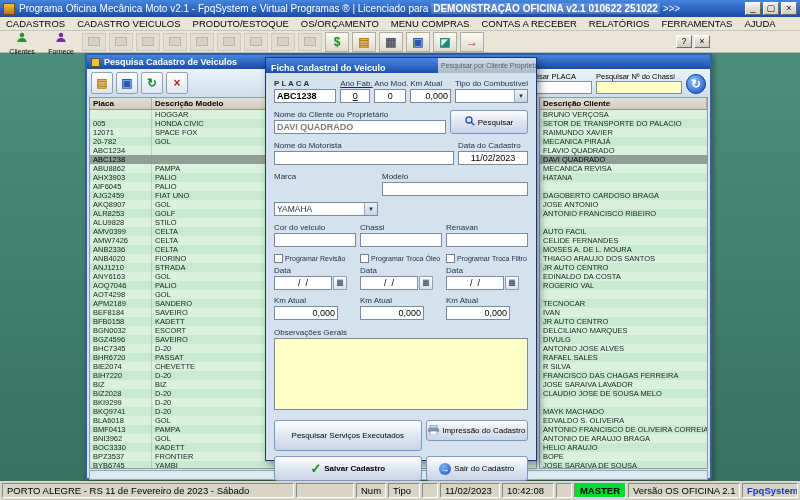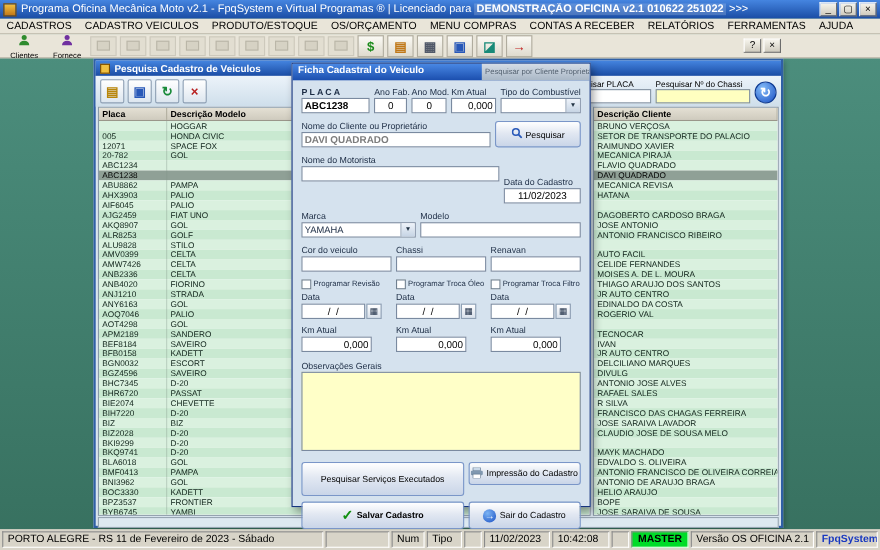--- a/index.html
+++ b/index.html
@@ -50,21 +50,21 @@
   .trow{height:9px;line-height:9px;font-size:7.5px;display:flex;background:#DAF1DF;color:#10231a;white-space:nowrap;}
   .trow.odd{background:#C9E9D1;}
   .trow.sel{background:#8FA096;color:#000;}
   .c-placa{width:62px;padding:0 3px;flex:none;overflow:hidden;border-right:1px solid rgba(130,150,135,.35);}
   .c-mod{flex:1;padding:0 3px;overflow:hidden;}
   .c-cli{flex:1;padding:0 3px;overflow:hidden;}
   .c-bottom{height:10px;margin:1px 2px 0;border:1px solid #97a6b2;background:#dde9f1;}
 
   
   .modal{position:absolute;left:265px;top:57px;width:272px;height:404px;z-index:5;border:1px solid #16357e;background:#D5E2EE;box-shadow:3px 4px 8px rgba(0,0,0,.4);}
-  .m-title{height:15px;background:linear-gradient(180deg,#4988E4,#1B4EAE);display:flex;align-items:flex-start;color:#fff;font-size:9px;font-weight:bold;padding:0 5px;position:relative;}
+  .m-title{height:15px;background:linear-gradient(180deg,#4988E4,#1B4EAE);display:flex;align-items:flex-end;color:#fff;font-size:9px;font-weight:bold;padding:0 5px;position:relative;}
   .m-title .ghost{position:absolute;right:0;top:0;height:15px;width:98px;background:linear-gradient(180deg,#d4dce6,#a9b7c6);color:#536170;font-size:7px;font-weight:normal;line-height:15px;padding:0 3px;white-space:nowrap;overflow:hidden;}
   .m-body{padding:6px 8px 0;font-size:8px;color:#1c2c44;}
   .lab{display:block;font-size:8px;line-height:9px;margin-bottom:1px;white-space:nowrap;}
   .inp{display:block;width:100%;height:14px;border:1px solid #7a8aa0;background:#fff;font-size:9px;padding:0 2px;font-family:"Liberation Sans",sans-serif;}
   .inp.bold{font-weight:bold;}
   .inp.gray{color:#7d7d7d;font-weight:bold;}
   .inp.num{text-align:right;}
   .inp.ctr{text-align:center;}
   .frow{display:flex;gap:4px;margin-bottom:7px;}
   .fcol{display:flex;flex-direction:column;}
@@ -498,21 +498,21 @@
     <span>Ficha Cadastral do Veiculo</span>
     <span class="ghost">Pesquisar por Cliente Proprietário</span>
   </div>
   <div class="m-body">
 
     <div class="frow">
       <div class="fcol" style="width:64px;">
         <span class="lab" style="font-weight:bold;">P L A C A</span>
         <input class="inp bold" value="ABC1238" style="">
       </div>
-      <div class="fcol" style="width:30px;">
+      <div class="fcol" style="width:30px;text-decoration:underline;">
         <span class="lab">Ano Fab.</span>
         <input class="inp ctr" value="0" style="">
       </div>
       <div class="fcol" style="width:32px;">
         <span class="lab">Ano Mod.</span>
         <input class="inp ctr" value="0" style="">
       </div>
       <div class="fcol" style="width:42px;">
         <span class="lab">Km Atual</span>
         <input class="inp num" value="0,000" style="">
@@ -538,28 +538,28 @@
             </svg></span>
         <span>Pesquisar</span>
       </button>
     </div>
 
     <div class="frow">
       <div class="fcol" style="flex:1;">
         <span class="lab">Nome do Motorista</span>
         <input class="inp" value="" style="">
       </div>
-      <div class="fcol" style="width:70px;margin-top:20px;">
+      <div class="fcol" style="width:70px;">
         <span class="lab">Data do Cadastro</span>
         <input class="inp ctr" value="11/02/2023" style="">
       </div>
     </div>
 
     <div class="frow">
-      <div class="fcol" style="width:104px;">
+      <div class="fcol" style="width:104px;gap:20px;">
         <span class="lab">Marca</span>
         <div class="combo">
           <span class="cval">YAMAHA</span>
           <span class="carw">▼</span>
         </div>
       </div>
       <div class="fcol" style="flex:1;">
         <span class="lab">Modelo</span>
         <input class="inp" value="" style="">
       </div>

